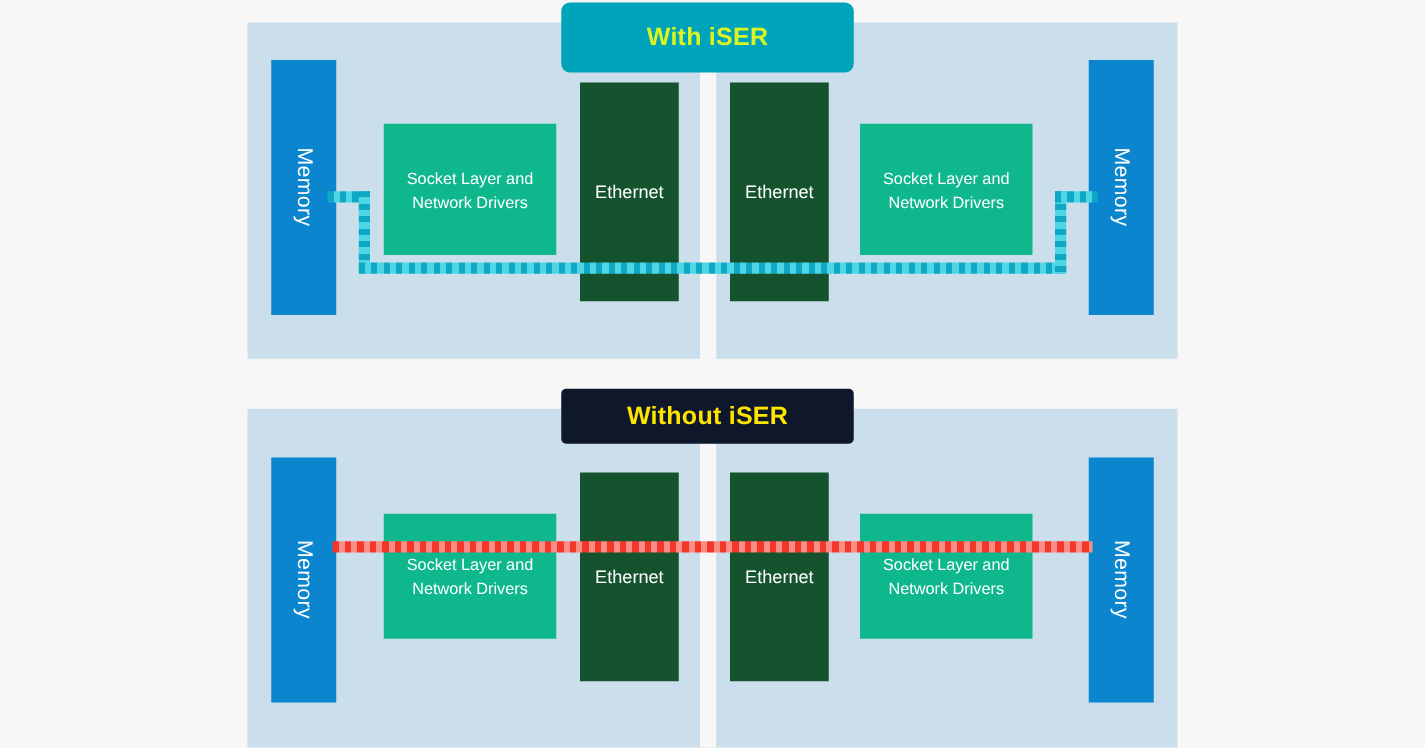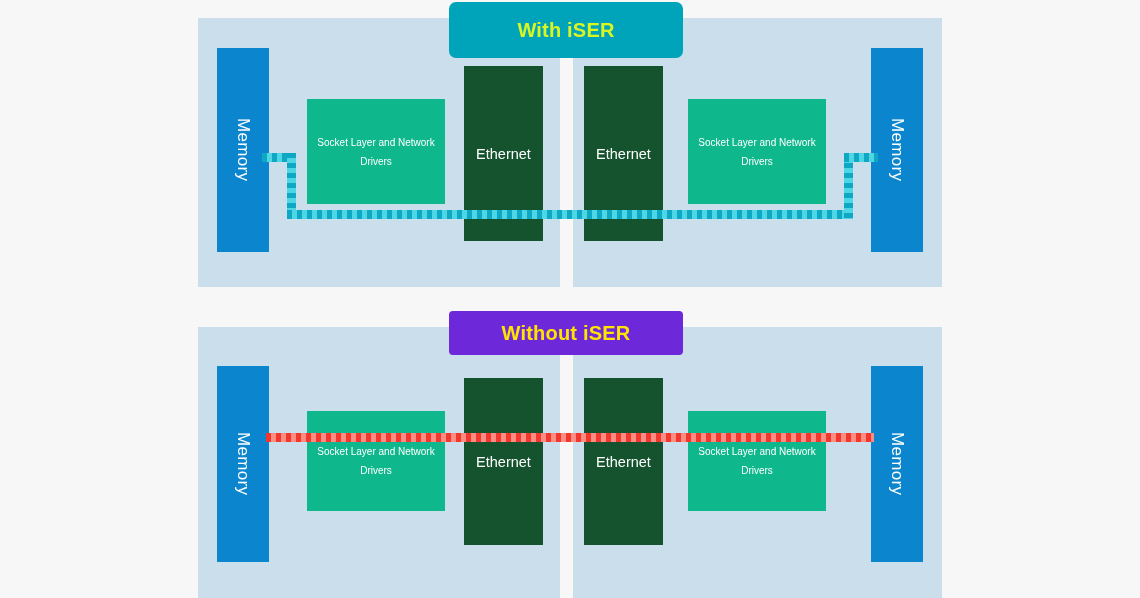--- a/index.html
+++ b/index.html
@@ -30,39 +30,39 @@
     letter-spacing:.2px;
     border-radius:7px;
     white-space:nowrap;
   }
   #header-with{
     left:449px;top:2px;width:234px;height:56px;
     background:#00a4ba;color:#d9f522;
   }
   #header-without{
     left:449px;top:311px;width:234px;height:44px;
-    background:#6d28d9;color:#ffe400;
+    background:#0f172a;color:#ffe400;
     border-radius:4px;
   }
 
   
   .block{position:absolute;display:flex;align-items:center;justify-content:center;color:#ffffff;}
   .memory{
     background:#0a85ce;
   }
   .memory .vlabel{
     writing-mode:vertical-rl;
     text-orientation:mixed;
     font-size:17px;
     letter-spacing:.3px;
     white-space:nowrap;
   }
   .socket{
     background:#0eb78c;
-    font-size:10px;
+    font-size:13px;
     line-height:19px;
     text-align:center;
     padding:0 8px;
     box-sizing:border-box;
   }
   .ethernet{
     background:#14532d;
     font-size:14.5px;
     text-align:center;
   }

